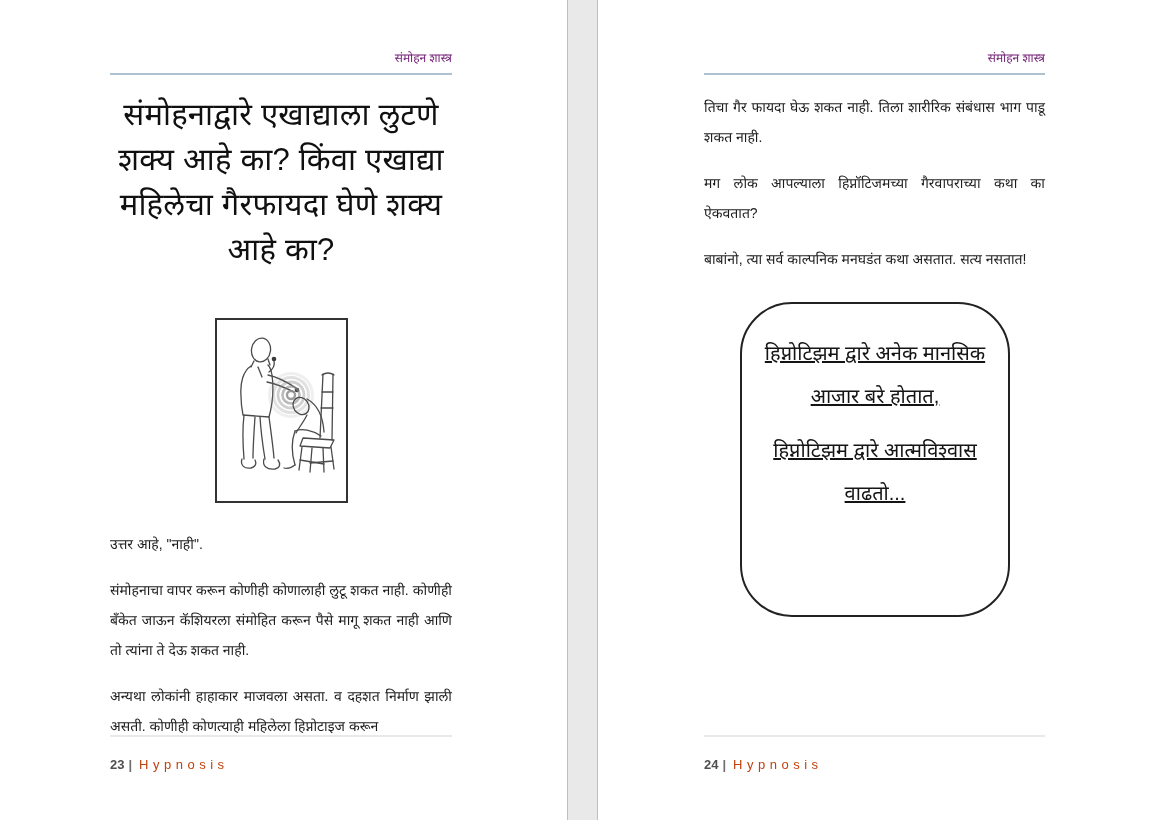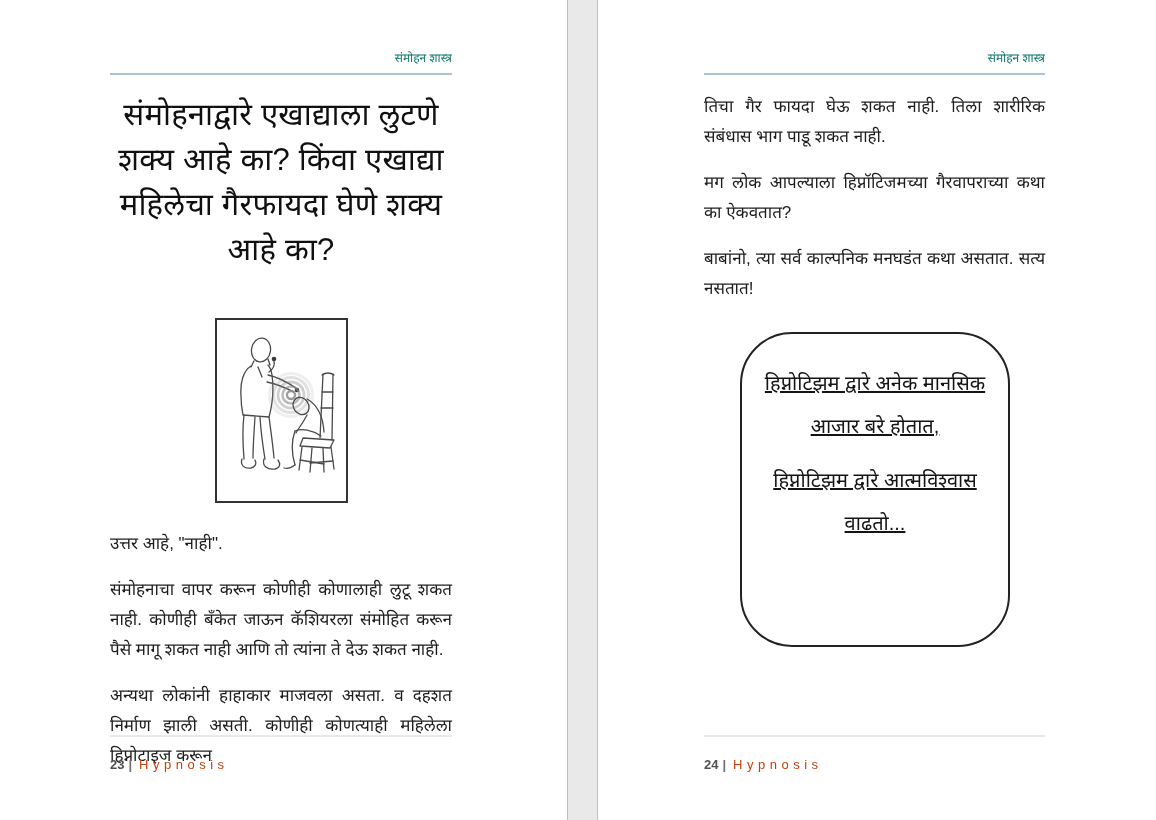--- a/index.html
+++ b/index.html
@@ -9,32 +9,32 @@
   .stage { position:relative; width:1156px; height:820px; background:#ffffff; overflow:hidden; }
 
   
   .gutter { position:absolute; left:567px; top:0; width:31px; height:820px;
             background:#e9e9e9; border-left:1px solid #bfbfbf; border-right:1px solid #bfbfbf; }
 
   .page { position:absolute; top:0; height:820px; }
   .page.left  { left:110px; width:342px; }
   .page.right { left:704px; width:341px; }
 
-  .running-head { position:absolute; top:49px; right:0; font-size:12px; color:#0f766e; }
+  .running-head { position:absolute; top:49px; right:0; font-size:12px; color:#701a75; }
   .head-rule { position:absolute; top:73px; left:0; right:0; height:2px; background:#aec3d2; }
 
   .content { position:absolute; top:92px; left:0; right:0; }
 
   .chapter-heading { font-size:31px; font-weight:500; color:#101010; text-align:center;
                      line-height:45px; letter-spacing:0.2px; }
 
   .illustration { display:block; width:133px; height:185px; margin:46px auto 0 auto;
                   border:2px solid #333333; background:#ffffff; }
 
-  p.body { font-size:17px; line-height:30px; color:#1c1c1c; margin-top:16px; }
+  p.body { font-size:14px; line-height:30px; color:#1c1c1c; margin-top:16px; }
   p.just { text-align:justify; }
   .content > p.body:first-child { margin-top:0; }
   .after-figure { margin-top:26px !important; }
 
   .callout { width:270px; height:315px; margin:28px 0 0 36px; border:2px solid #222222;
              border-radius:52px; padding:28px 16px 0 16px; text-align:center; }
   .callout p { font-size:20px; line-height:43px; color:#141414; margin-bottom:11px;text-decoration:underline; }
 
   .foot-rule { position:absolute; top:735px; left:0; right:0; height:2px; background:#e9e9e9; }
   .footer { position:absolute; top:757px; left:0; font-size:13px; white-space:nowrap; }

